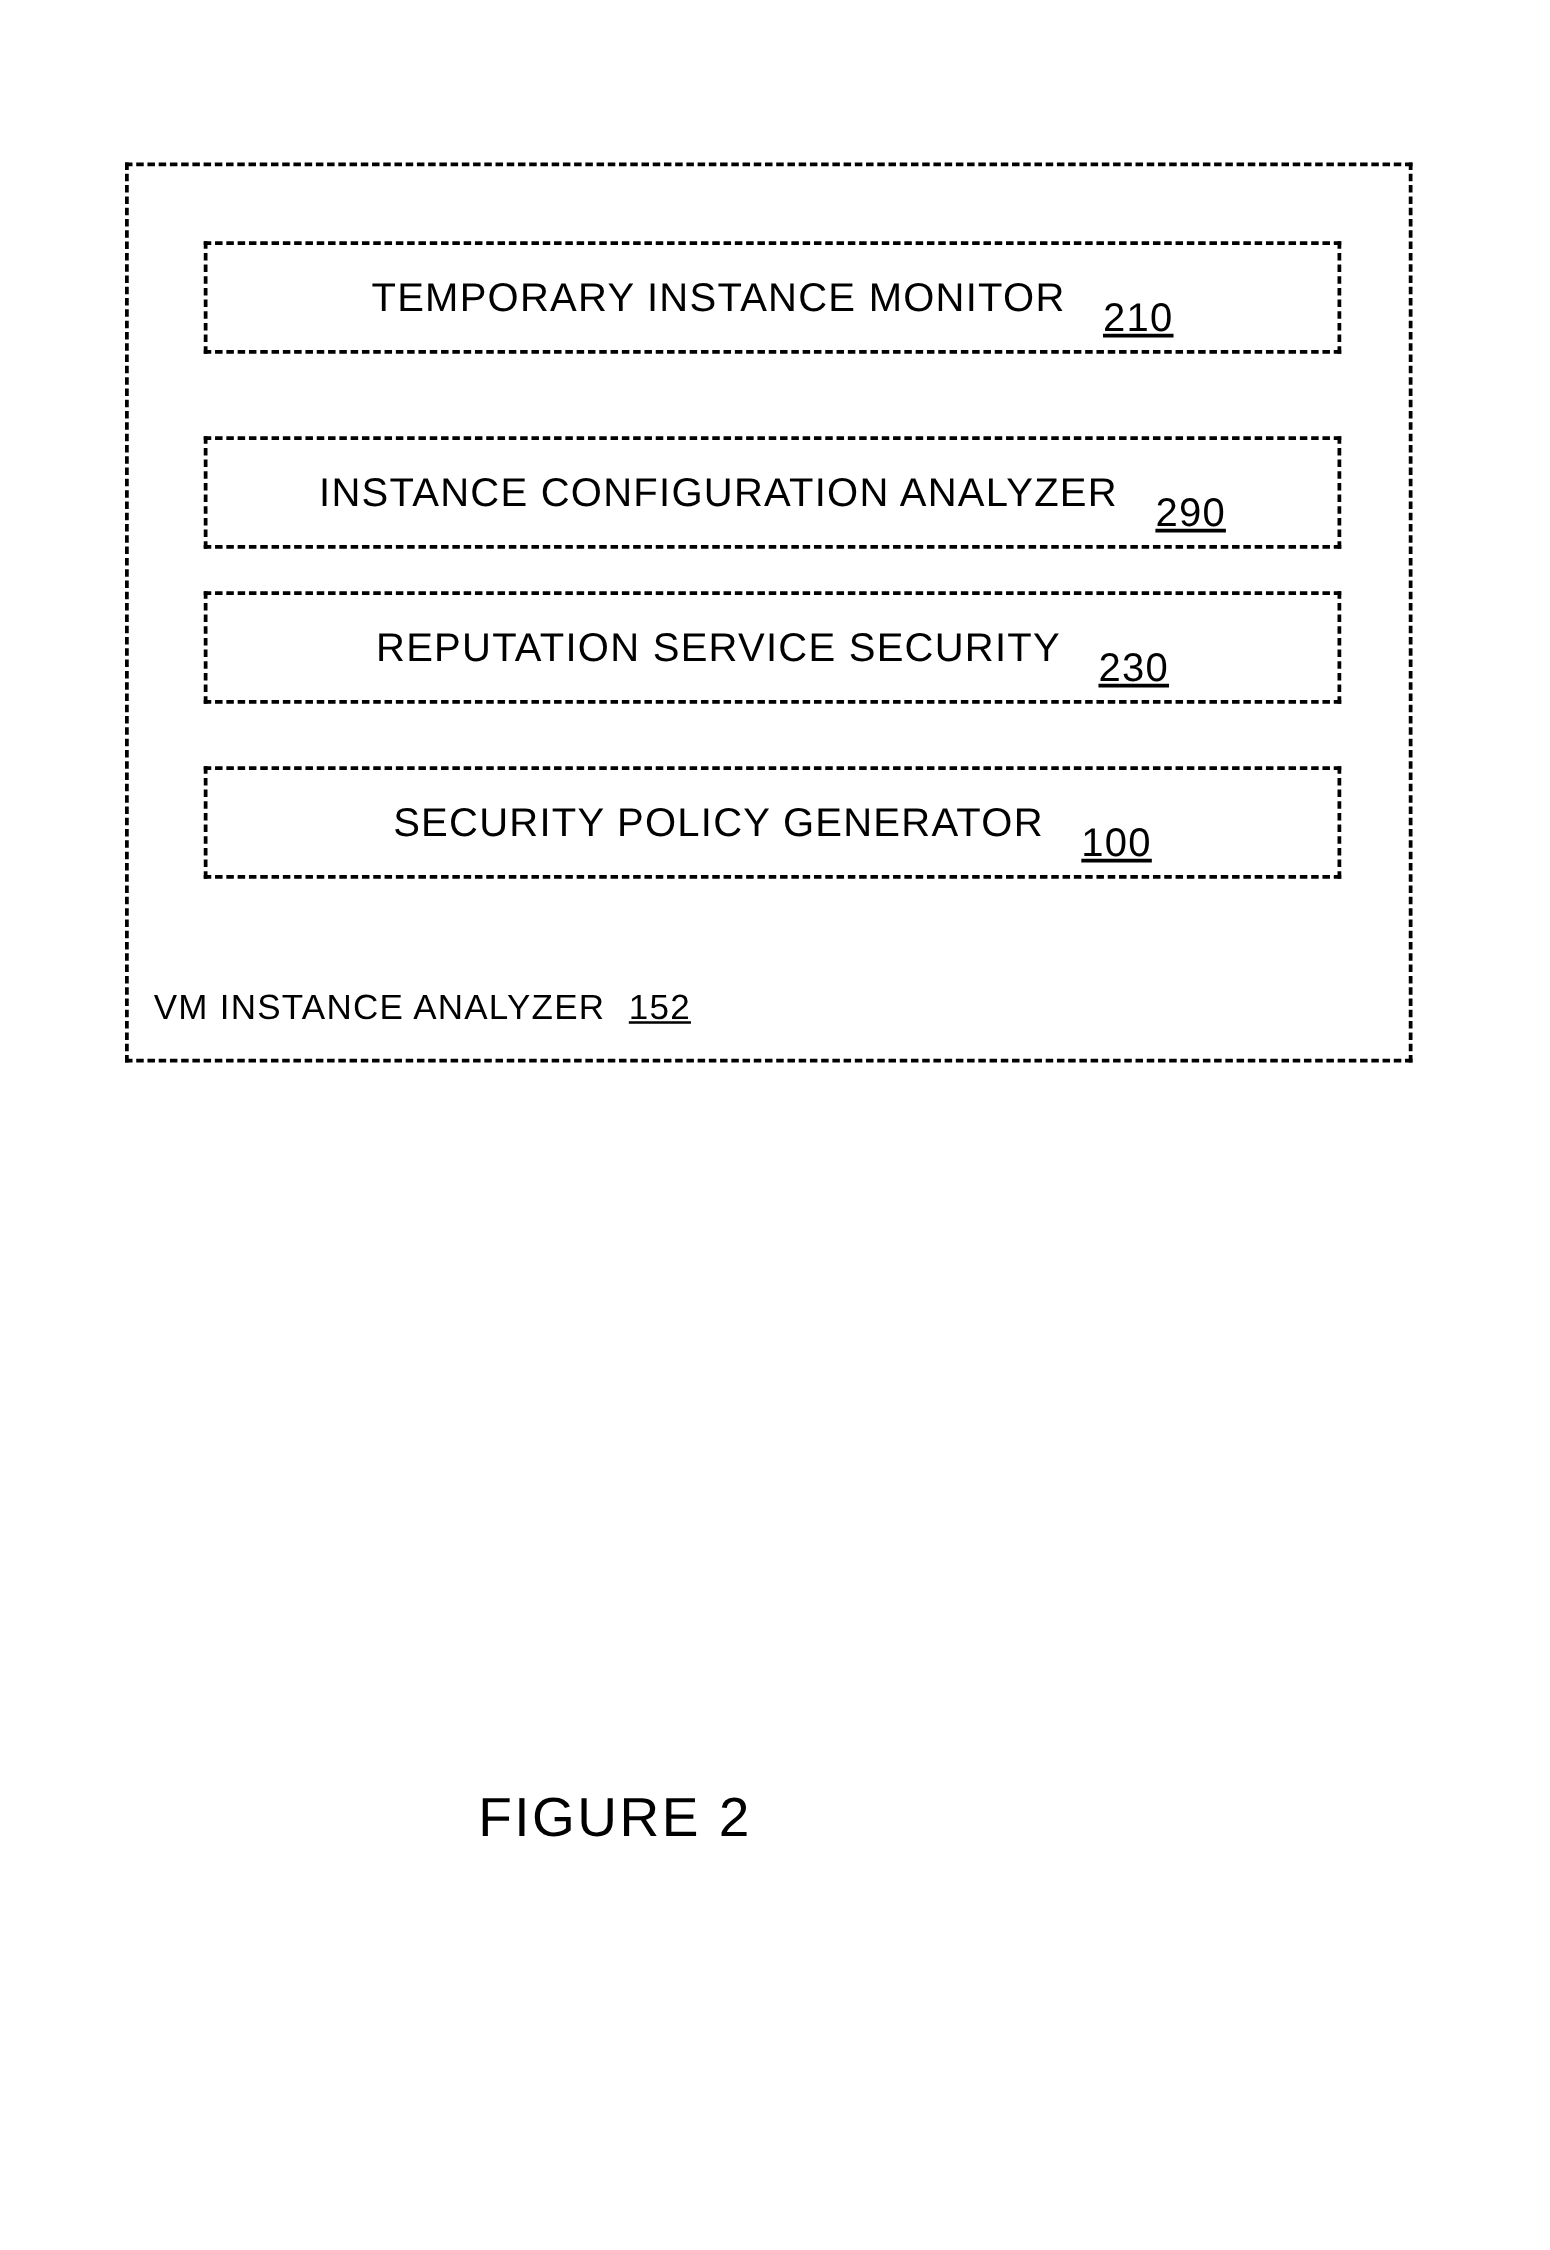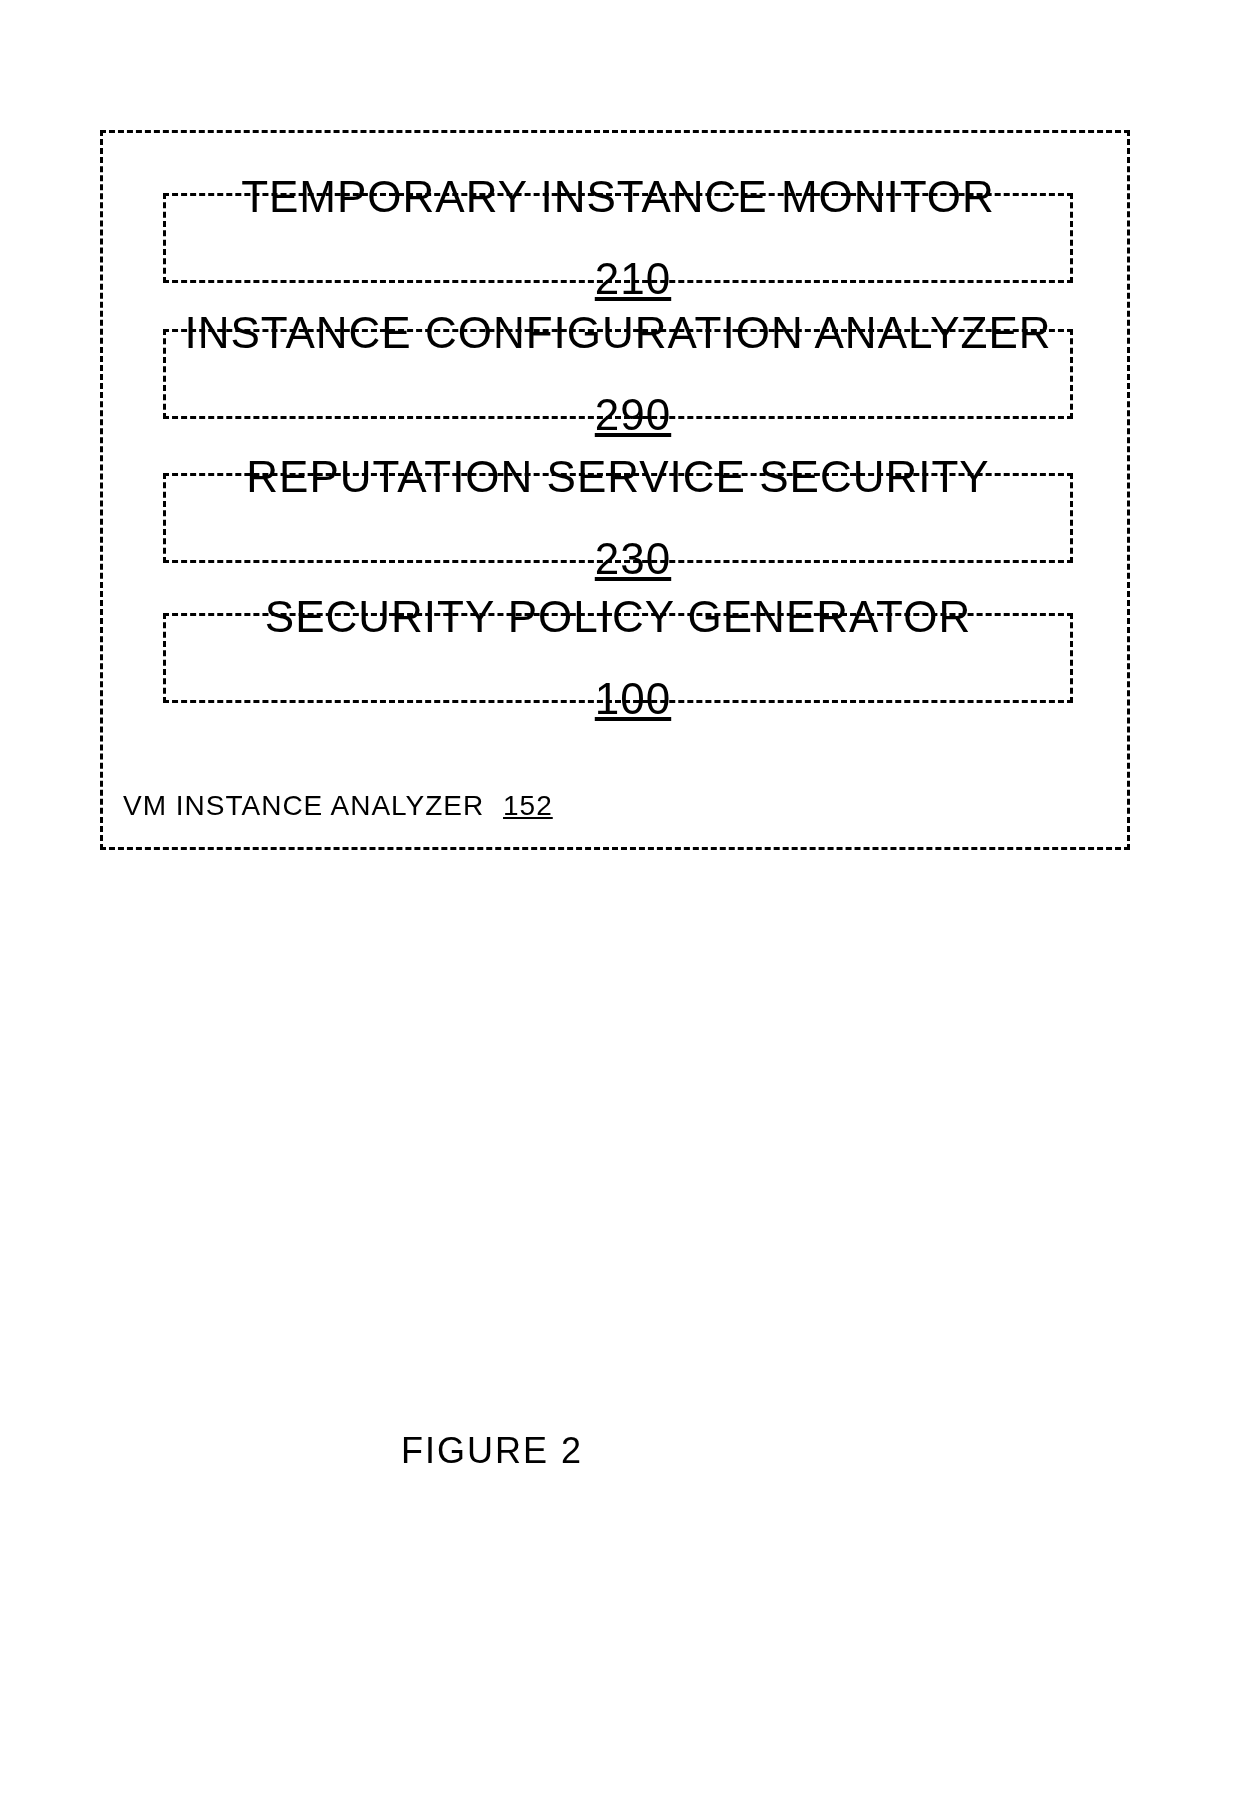--- a/index.html
+++ b/index.html
@@ -24,26 +24,25 @@
     }
     .inner-box {
       position: absolute;
       left: 60px;
       width: 910px;
       height: 90px;
       border: 3px dashed #000;
       display: flex;
       align-items: center;
       justify-content: center;
-      font-size: 44px;
+      font-size: 32px;
       letter-spacing: 1px;
-      flex-direction: column;
     }
     .box1 { top: 60px; }
-    .box2 { top: 196px; }
+    .box2 { top: 216px; }
     .box3 { top: 340px; }
     .box4 { top: 480px; text-align: center; }
     .box-label {
       display: inline-block;
     }
     .ref-num {
       text-decoration: underline;
       margin-left: 30px;
       margin-top: 32px;
     }
@@ -53,21 +52,21 @@
       left: 20px;
       font-size: 28px;
       letter-spacing: 1px;
     }
     .figure-caption {
       position: absolute;
       left: 0;
       width: 984px;
       top: 1430px;
       text-align: center;
-      font-size: 36px;
+      font-size: 44px;
       letter-spacing: 2px;
     }
   </style>
 </head>
 <body>
 
 <div class="outer-box">
   <div class="inner-box box1">
     <span class="box-label">TEMPORARY INSTANCE MONITOR</span>
     <span class="ref-num">210</span>

